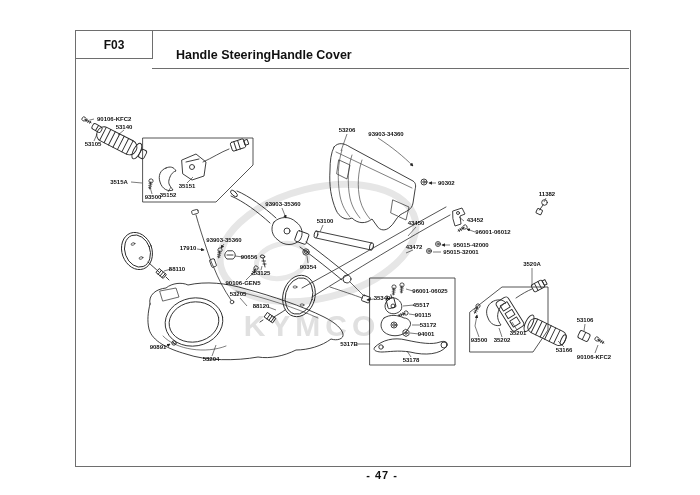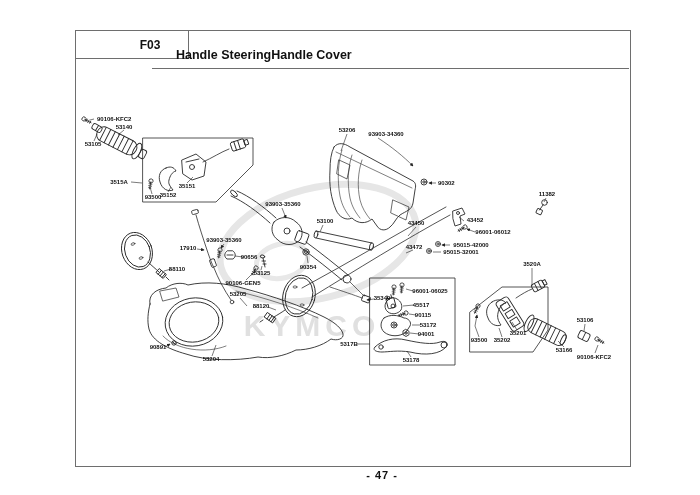--- a/index.html
+++ b/index.html
@@ -1,19 +1,19 @@
 <!DOCTYPE html>
 <html><head>
 <meta charset="utf-8">
 <style>
   html,body{margin:0;padding:0;background:#ffffff;}
   body{width:700px;height:495px;position:relative;font-family:"Liberation Sans",sans-serif;color:#111;}
   .page-border{position:absolute;left:75px;top:30px;width:554px;height:435px;border:1px solid #6e6e6e;background:#fff;}
   .hdr-code{position:absolute;left:75px;top:30px;width:76px;height:27px;border:1px solid #6e6e6e;
-    display:flex;align-items:center;justify-content:center;font-size:12px;font-weight:bold;background:#fff;z-index:4;padding-left:36px;}
+    display:flex;align-items:center;justify-content:center;font-size:12px;font-weight:bold;background:#fff;z-index:4;}
   .hdr-title{position:absolute;left:152px;top:30px;width:477px;height:27px;border-bottom:1px solid #6e6e6e;
     display:flex;align-items:center;font-size:12.5px;font-weight:bold;padding-left:24px;box-sizing:border-box;z-index:4;margin-top:12px;}
   .footer-page{position:absolute;left:0;top:469px;width:700px;text-align:center;
     font-size:11px;font-weight:bold;letter-spacing:1px;padding-left:32px;}
   svg.diagram{position:absolute;left:0;top:0;z-index:2;}
   svg text{font-family:"Liberation Sans",sans-serif;font-weight:bold;font-size:6px;fill:#111;stroke:none;}
   svg text.wm{font-size:30px;letter-spacing:5px;fill:#e0e0e0;font-weight:bold;}
 </style>
 </head>
 <body>

